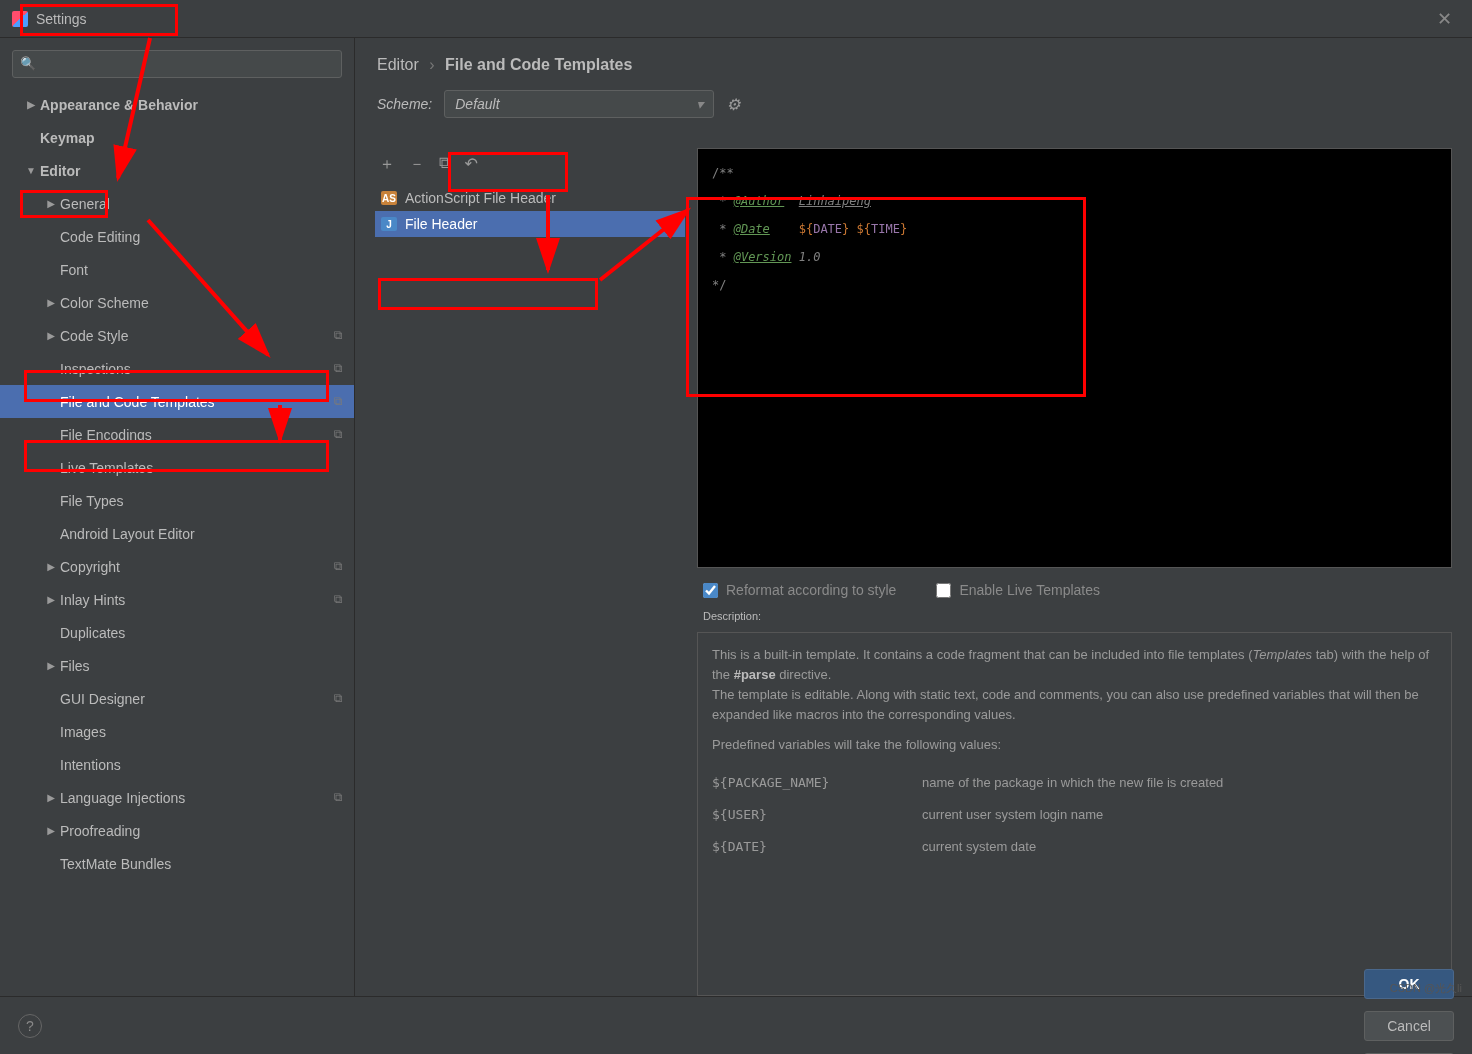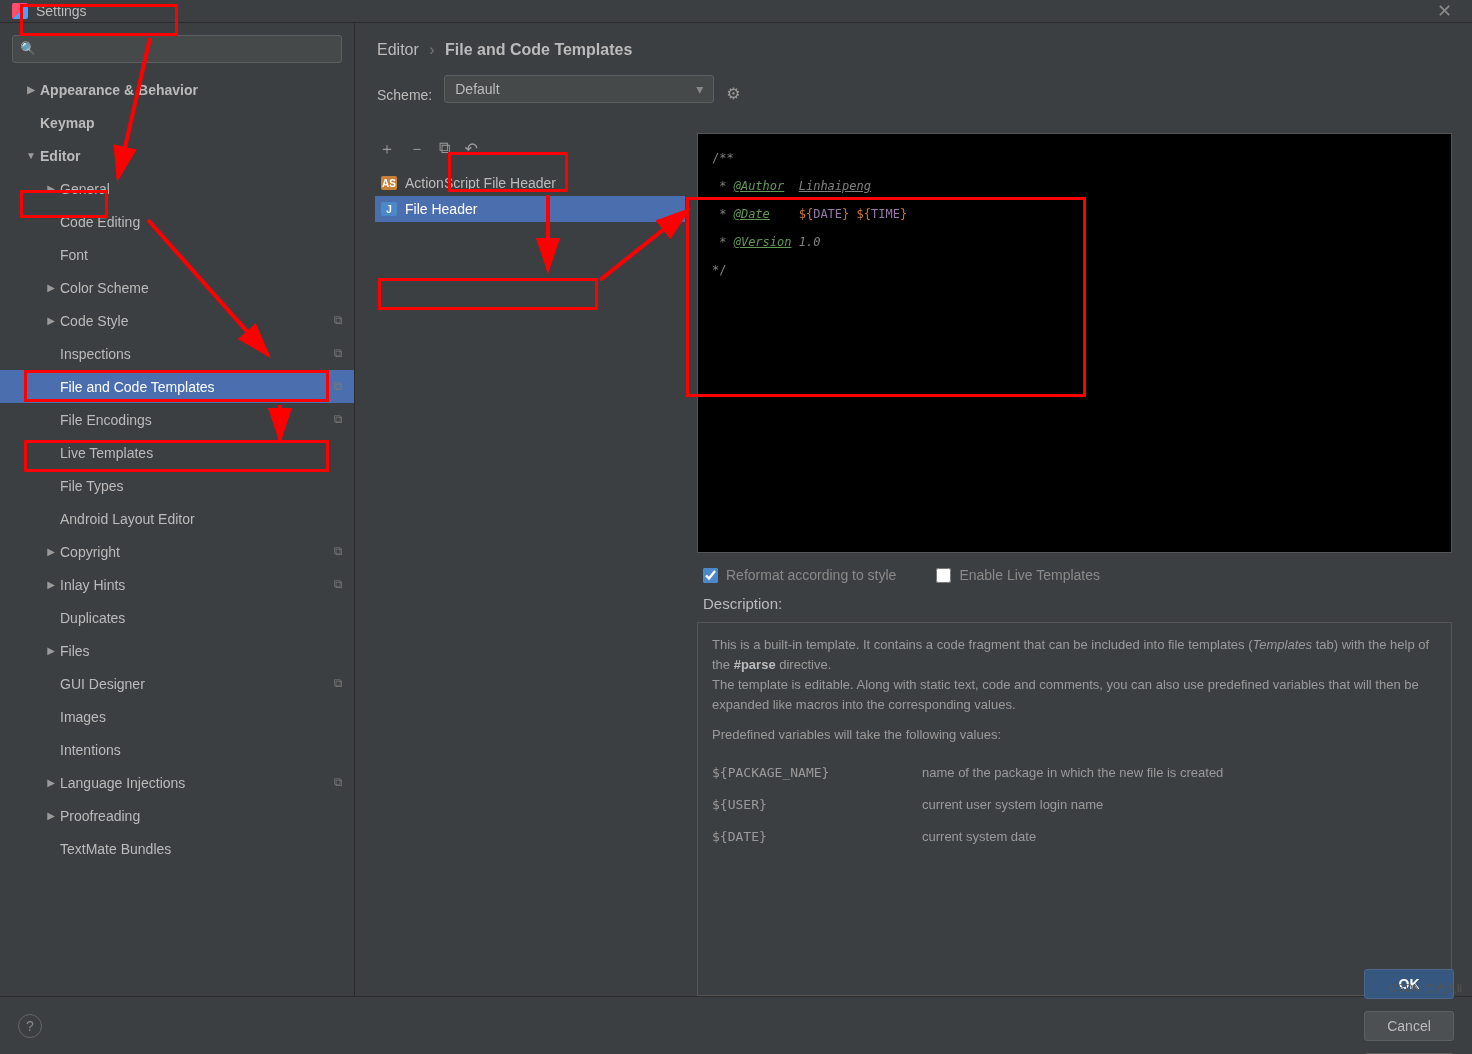--- a/index.html
+++ b/index.html
@@ -12,21 +12,21 @@
 }
 .window {
   width: 1472px;
   height: 1054px;
   position: relative;
   display: flex;
   flex-direction: column;
   background: #3c3f41;
 }
 .titlebar {
-  height: 23px;
+  height: 38px;
   display: flex;
   align-items: center;
   padding: 0 12px;
   border-bottom: 1px solid #2b2b2b;
 }
 .titlebar .app-icon {
   width: 16px; height: 16px;
   margin-right: 8px;
   background: linear-gradient(135deg, #ff4d6d 50%, #4d9eff 50%);
   border-radius: 2px;
@@ -115,23 +115,24 @@
 }
 .breadcrumb {
   padding: 18px 22px 10px 22px;
   font-size: 16px;
   color: #bbbbbb;
 }
 .breadcrumb .sep { color: #777; margin: 0 6px; }
 .breadcrumb .crumb.bold { font-weight: 600; }
 .scheme-row {
   display: flex;
-  align-items: flex-end;
+  align-items: center;
   padding: 6px 22px 18px 22px;
   gap: 12px;
+  font-style: italic;
 }
 .scheme-label { font-size: 14px; }
 .scheme-select {
   background: #45494a;
   border: 1px solid #5e6060;
   border-radius: 3px;
   padding: 5px 30px 5px 10px;
   color: #bbb;
   font-size: 14px;
   min-width: 270px;
@@ -246,21 +247,21 @@
 }
 .chk {
   display: flex;
   align-items: center;
   gap: 8px;
   color: #8a8a8a;
   font-size: 14px;
 }
 .chk input { width: 15px; height: 15px; accent-color: #4a88c7; }
 .desc-label {
-  font-size: 15px;
+  font-size: 11px;
   color: #bbbbbb;
   padding: 4px 6px;
 }
 .desc-box {
   flex: 1;
   background: #3c3f41;
   border: 1px solid #555;
   margin: 6px 0 0 0;
   padding: 12px 14px;
   font-size: 13px;

